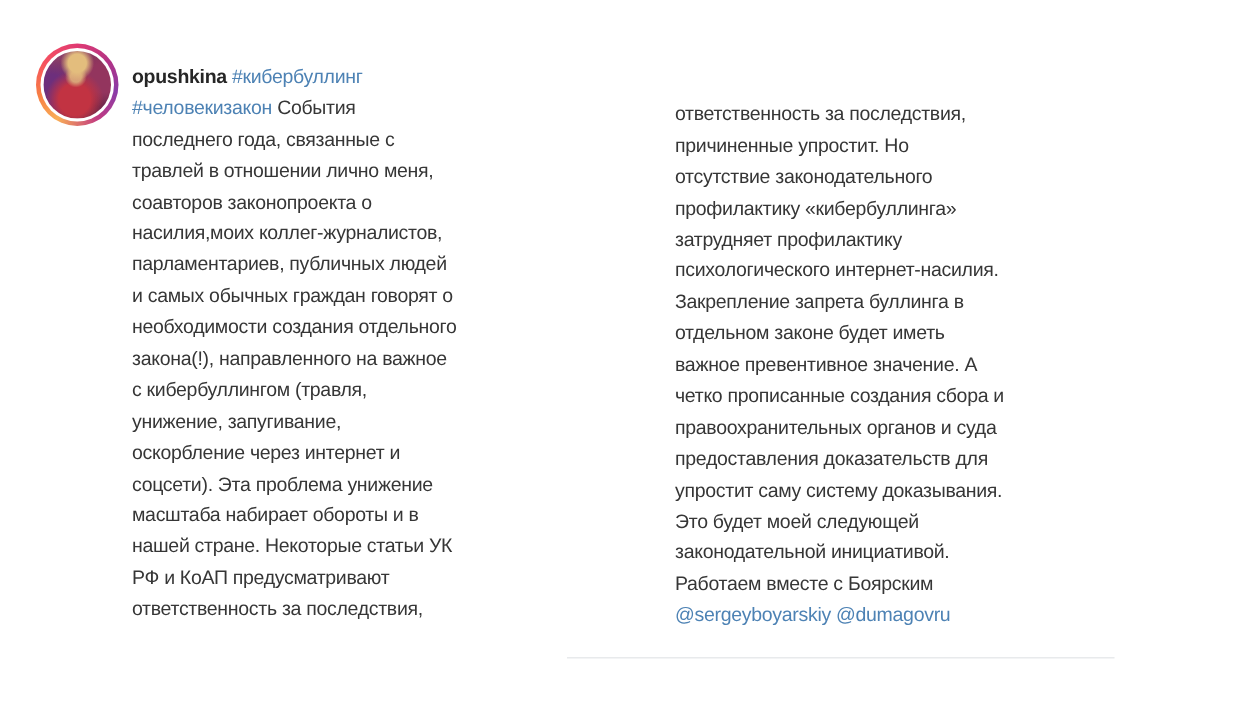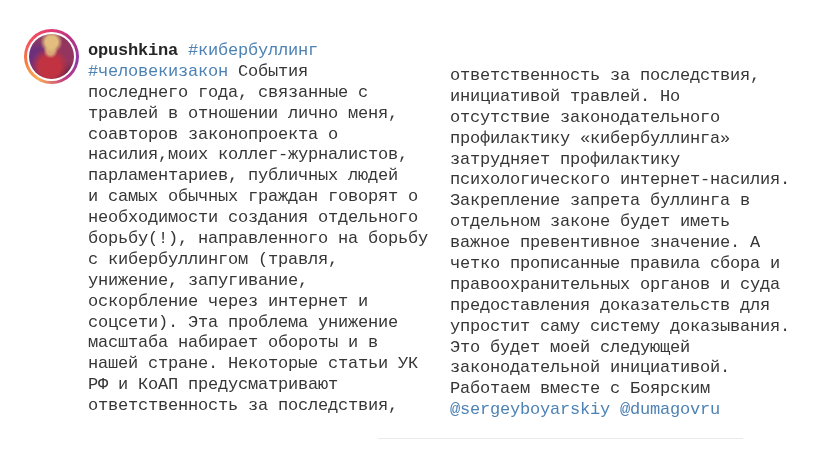--- a/index.html
+++ b/index.html
@@ -37,26 +37,25 @@
     background:
       radial-gradient(circle at 50% 18%, #e3bd7d 0 14%, rgba(227,189,125,0) 26%),
       radial-gradient(circle at 48% 38%, #d8a478 0 10%, rgba(216,164,120,0) 20%),
       radial-gradient(circle at 46% 72%, #c23342 0 26%, rgba(194,51,66,0) 48%),
       radial-gradient(circle at 12% 58%, #6d2f7c 0 22%, rgba(109,47,124,0) 44%),
       radial-gradient(circle at 88% 40%, #93355e 0 20%, rgba(147,53,94,0) 40%),
       linear-gradient(155deg,#8d4470 0%,#7d2c50 55%,#5e2448 100%);
   }
   .col{
     position:absolute;
-    font-size:17px;
+    font-size:13px;
     line-height:20.9px;
     letter-spacing:-0.2px;
     color:var(--text);
     white-space:nowrap;
-    font-family:Liberation Mono, monospace;
   }
   .col-left{left:88px;top:41px;width:320px;}
   .col-right{left:450px;top:66px;width:310px;}
   .line{height:20.9px;}
   .seg-plain{color:var(--text);}
   .seg-username{color:var(--username);font-weight:700;cursor:pointer;}
   .seg-hashtag,.seg-mention{color:var(--link);cursor:pointer;}
   .divider{
     position:absolute;left:378px;top:438px;
     width:365px;height:1px;background:var(--divider);
@@ -76,42 +75,42 @@
   <div class="col col-left">
       <div class="line"><span class="seg-username">opushkina</span><span class="seg-plain"> </span><span class="seg-hashtag">#кибербуллинг</span></div>
       <div class="line"><span class="seg-hashtag">#человекизакон</span><span class="seg-plain"> События</span></div>
       <div class="line"><span class="seg-plain">последнего года, связанные с</span></div>
       <div class="line"><span class="seg-plain">травлей в отношении лично меня,</span></div>
       <div class="line"><span class="seg-plain">соавторов законопроекта о</span></div>
       <div class="line"><span class="seg-plain">насилия,моих коллег-журналистов,</span></div>
       <div class="line"><span class="seg-plain">парламентариев, публичных людей</span></div>
       <div class="line"><span class="seg-plain">и самых обычных граждан говорят о</span></div>
       <div class="line"><span class="seg-plain">необходимости создания отдельного</span></div>
-      <div class="line"><span class="seg-plain">борьбу(!), направленного на борьбу</span></div>
+      <div class="line"><span class="seg-plain">закона(!), направленного на важное</span></div>
       <div class="line"><span class="seg-plain">с кибербуллингом (травля,</span></div>
       <div class="line"><span class="seg-plain">унижение, запугивание,</span></div>
       <div class="line"><span class="seg-plain">оскорбление через интернет и</span></div>
       <div class="line"><span class="seg-plain">соцсети). Эта проблема унижение</span></div>
       <div class="line"><span class="seg-plain">масштаба набирает обороты и в</span></div>
       <div class="line"><span class="seg-plain">нашей стране. Некоторые статьи УК</span></div>
       <div class="line"><span class="seg-plain">РФ и КоАП предусматривают</span></div>
       <div class="line"><span class="seg-plain">ответственность за последствия,</span></div>
     </div>
 
   <div class="col col-right">
       <div class="line"><span class="seg-plain">ответственность за последствия,</span></div>
-      <div class="line"><span class="seg-plain">инициативой травлей. Но</span></div>
+      <div class="line"><span class="seg-plain">причиненные упростит. Но</span></div>
       <div class="line"><span class="seg-plain">отсутствие законодательного</span></div>
       <div class="line"><span class="seg-plain">профилактику «кибербуллинга»</span></div>
       <div class="line"><span class="seg-plain">затрудняет профилактику</span></div>
       <div class="line"><span class="seg-plain">психологического интернет-насилия.</span></div>
       <div class="line"><span class="seg-plain">Закрепление запрета буллинга в</span></div>
       <div class="line"><span class="seg-plain">отдельном законе будет иметь</span></div>
       <div class="line"><span class="seg-plain">важное превентивное значение. А</span></div>
-      <div class="line"><span class="seg-plain">четко прописанные правила сбора и</span></div>
+      <div class="line"><span class="seg-plain">четко прописанные создания сбора и</span></div>
       <div class="line"><span class="seg-plain">правоохранительных органов и суда</span></div>
       <div class="line"><span class="seg-plain">предоставления доказательств для</span></div>
       <div class="line"><span class="seg-plain">упростит саму систему доказывания.</span></div>
       <div class="line"><span class="seg-plain">Это будет моей следующей</span></div>
       <div class="line"><span class="seg-plain">законодательной инициативой.</span></div>
       <div class="line"><span class="seg-plain">Работаем вместе с Боярским</span></div>
       <div class="line"><span class="seg-mention">@sergeyboyarskiy</span><span class="seg-plain"> </span><span class="seg-mention">@dumagovru</span></div>
     </div>
 
   <div class="divider"></div>

